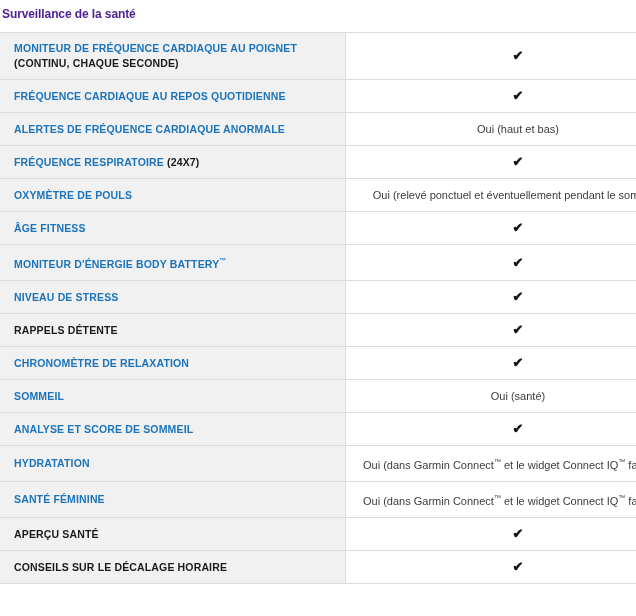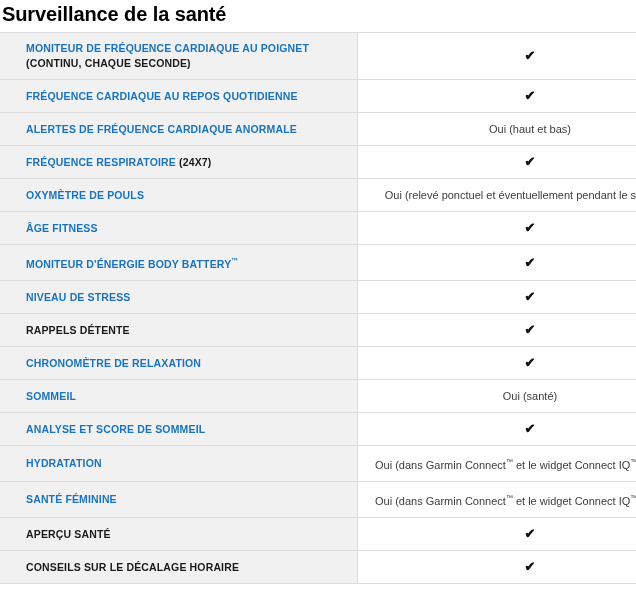--- a/index.html
+++ b/index.html
@@ -9,23 +9,23 @@
   }
   body {
     width: 636px;
     height: 616px;
     overflow: hidden;
     font-family: "Liberation Sans", sans-serif;
     -webkit-font-smoothing: antialiased;
   }
 
   .page-title {
-    font-size: 20px;
+    font-size: 12px;
     font-weight: bold;
-    color: #000000;
+    color: #4c1d95;
     letter-spacing: -0.1px;
     padding: 5px 0 0 2px;
     margin: 0;
     line-height: 18px;
   }
 
   .spec-table {
     width: 636px;
     border-collapse: collapse;
     table-layout: fixed;
@@ -34,21 +34,21 @@
 
   .spec-table tr {
     border-top: 1px solid #dcdcdc;
     border-bottom: 1px solid #dcdcdc;
   }
 
   .cell-feature {
     width: 319px;
     background: #f1f1f1;
     border-right: 1px solid #dcdcdc;
-    padding: 8px 12px 8px 26px;
+    padding: 8px 12px 8px 14px;
     vertical-align: middle;
     font-size: 10.5px;
     font-weight: bold;
     letter-spacing: 0.15px;
     line-height: 15px;
     color: #1a1a1a;
     text-transform: uppercase;
   }
 
   .cell-value {

